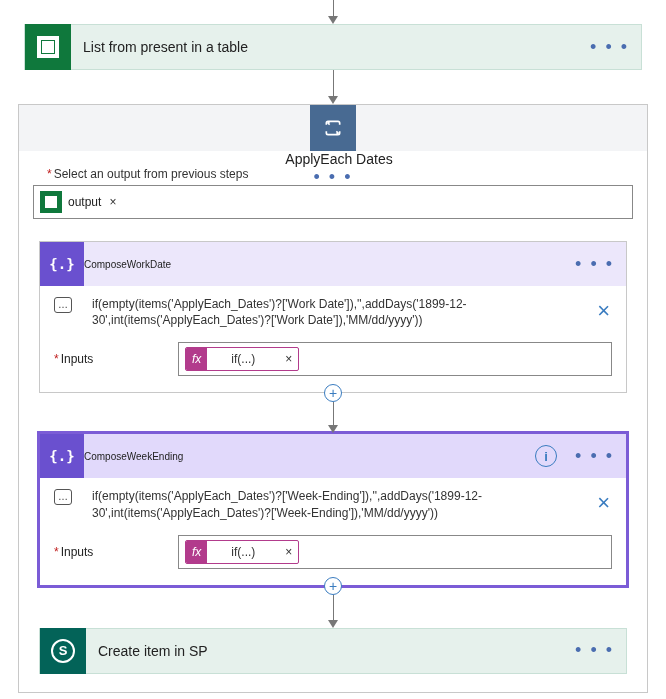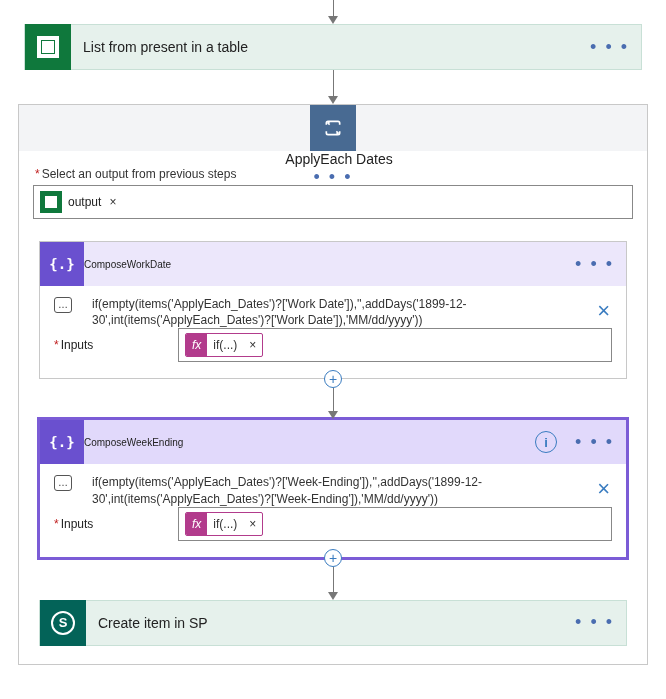--- a/index.html
+++ b/index.html
@@ -22,21 +22,21 @@
   .excel-glyph { width:22px; height:22px; background:#fff; position:relative; }
   .excel-glyph:after{content:"";position:absolute;inset:4px;border:1px solid #0f783c;}
   .sp-glyph{ width:24px;height:24px; border-radius:50%; border:2px solid #fff; display:flex;align-items:center;justify-content:center;color:#fff;font-weight:bold;font-size:13px;}
 
   .loop-container { border:1px solid #c8c8c8; margin:0 0 0 0; }
   .loop-header { display:flex; align-items:center; height:46px; background:#f3f4f6;flex-direction:column; }
   .loop-header .icon-box { background:#486a92; }
   .loop-icon{ width:20px;height:20px; }
   .loop-body { padding:10px 14px 18px 14px; background:#fff; }
 
-  .field-label { font-size:12px; color:#333; margin:6px 0 4px 2px; display:block;}
+  .field-label { font-size:12px; color:#333; margin:6px 0 4px 14px; display:block;}
   .red-star { color:#c02020; margin-right:2px; }
   .field-box { border:1px solid #888; min-height:34px; padding:4px 6px; display:flex; align-items:center; }
   .token { display:inline-flex; align-items:center; }
   .token-excel-ic{ width:22px;height:22px; background:#0f783c; display:inline-flex;align-items:center;justify-content:center;margin-right:0;}
   .token-excel-ic span{ width:12px;height:12px;background:#fff; }
   .token-text { padding:0 6px; font-size:12px; }
   .token-x { color:#333; font-size:12px; padding:0 2px; }
 
   .compose { border:1px solid #c8c8c8; background:#fff; }
   .compose.selected { outline:2px solid #7b5cd6; outline-offset:0; border-color:#7b5cd6;}
@@ -44,24 +44,24 @@
   .compose.selected .compose-head{ background:#e1d9fb; }
   .compose-head .icon-box { background:#6a50cf; width:44px; height:44px; flex:0 0 44px;}
   .brace-icon { color:#fff; font-size:14px; font-weight:600; font-family:monospace; }
   .head-title { flex:1; font-size:10px; }
   .info-dot{ width:22px;height:22px;border:1.5px solid #3a7cc0;border-radius:50%;display:flex;align-items:center;justify-content:center;color:#3a7cc0;font-weight:600;font-size:13px;margin-right:6px;}
   .compose-body { padding:10px 14px 16px 14px; position:relative; }
   .tooltip-row{ display:flex; align-items:flex-start; gap:20px; font-size:12px; color:#333; padding-right:30px; line-height:1.35;}
   .tooltip-ic{ width:18px;height:16px;border:1.3px solid #555;border-radius:3px;display:flex;align-items:center;justify-content:center;flex:0 0 18px;margin-top:1px;}
   .tooltip-ic:after{content:"…";font-size:10px;line-height:1;}
   .close-x{ position:absolute; right:16px; top:12px; color:#3a7cc0; font-size:22px; font-weight:300;}
-  .inputs-row{ display:flex; align-items:center; margin-top:0; gap:14px;}
+  .inputs-row{ display:flex; align-items:center; margin-top:14px; gap:14px;}
   .inputs-lbl{ font-size:12px; width:110px; }
   .inputs-field{ flex:1; border:1px solid #888; height:34px; display:flex; align-items:center; padding:0 6px;}
-  .fx-token{ display:inline-flex; align-items:center; height:24px; border:1px solid #b23b8c; border-radius:2px; overflow:hidden;}
+  .fx-token{ display:inline-flex; align-items:center; height:24px; border:1px solid #b23b8c; border-radius:2px; overflow:hidden;gap:18px;}
   .fx-ic{ background:#b23b8c; color:#fff; font-style:italic; font-size:12px; padding:0 6px; height:100%; display:flex;align-items:center;}
   .fx-txt{ font-size:12px; padding:0 6px; color:#333;}
   .fx-x{ padding:0 6px; color:#333; font-size:12px;}
   .pad{ padding:0 24px; }
   .inner-pad{ padding:0 6px; }
 </style>
 </head>
 <body>
 
 <div class="stage">

